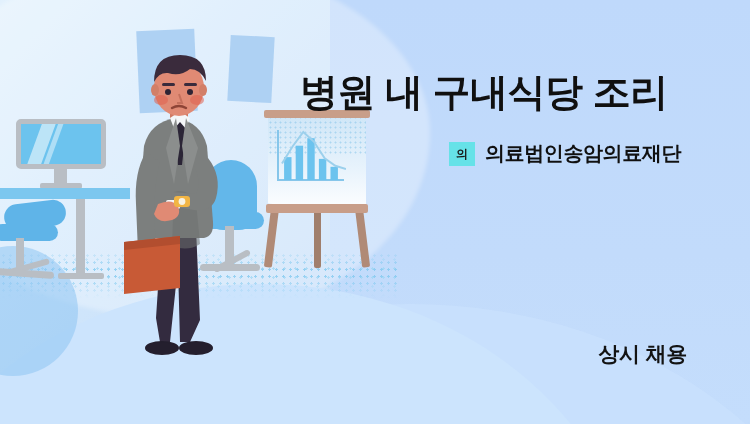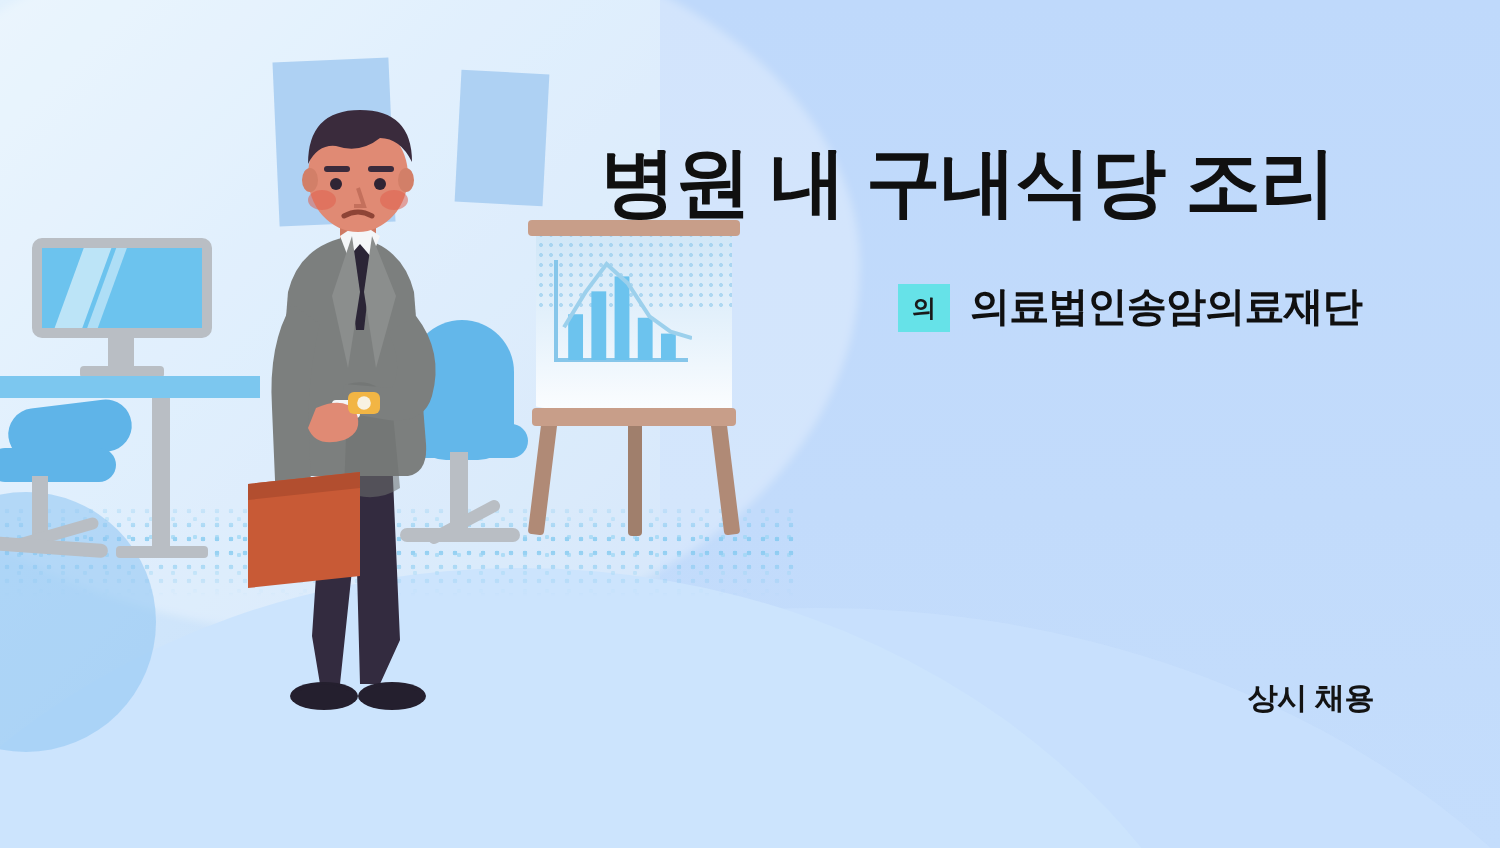--- a/index.html
+++ b/index.html
@@ -241,21 +241,21 @@
     font-size: 20px;
     font-weight: 700;
     color: #101010;
     white-space: nowrap;
     letter-spacing: -0.4px;
   }
   .footnote {
     position: absolute;
     right: 63px;
     top: 340px;
-    font-size: 15px;
+    font-size: 21px;
     font-weight: 700;
     color: #131313;
     letter-spacing: -0.2px;
     white-space: nowrap;
   }
 </style>
 </head>
 <body>
 
 <div id="banner">

